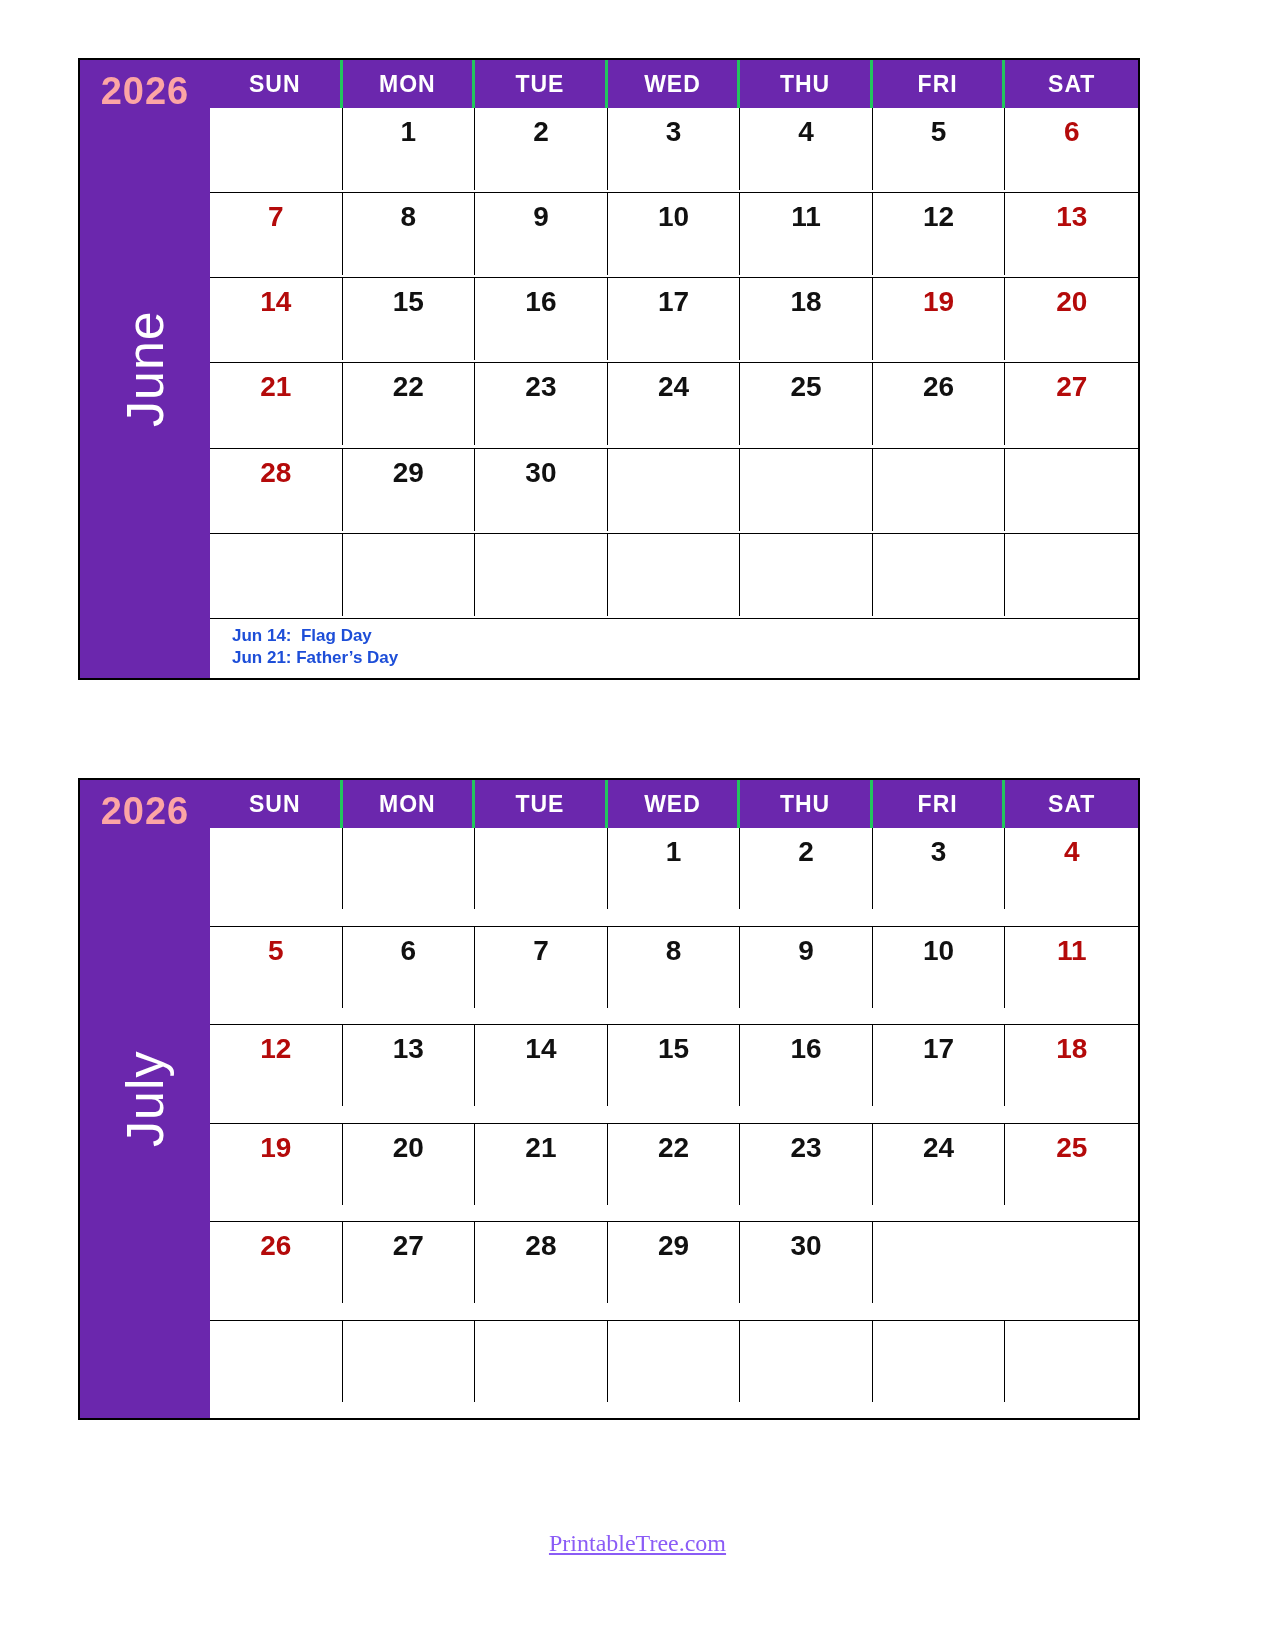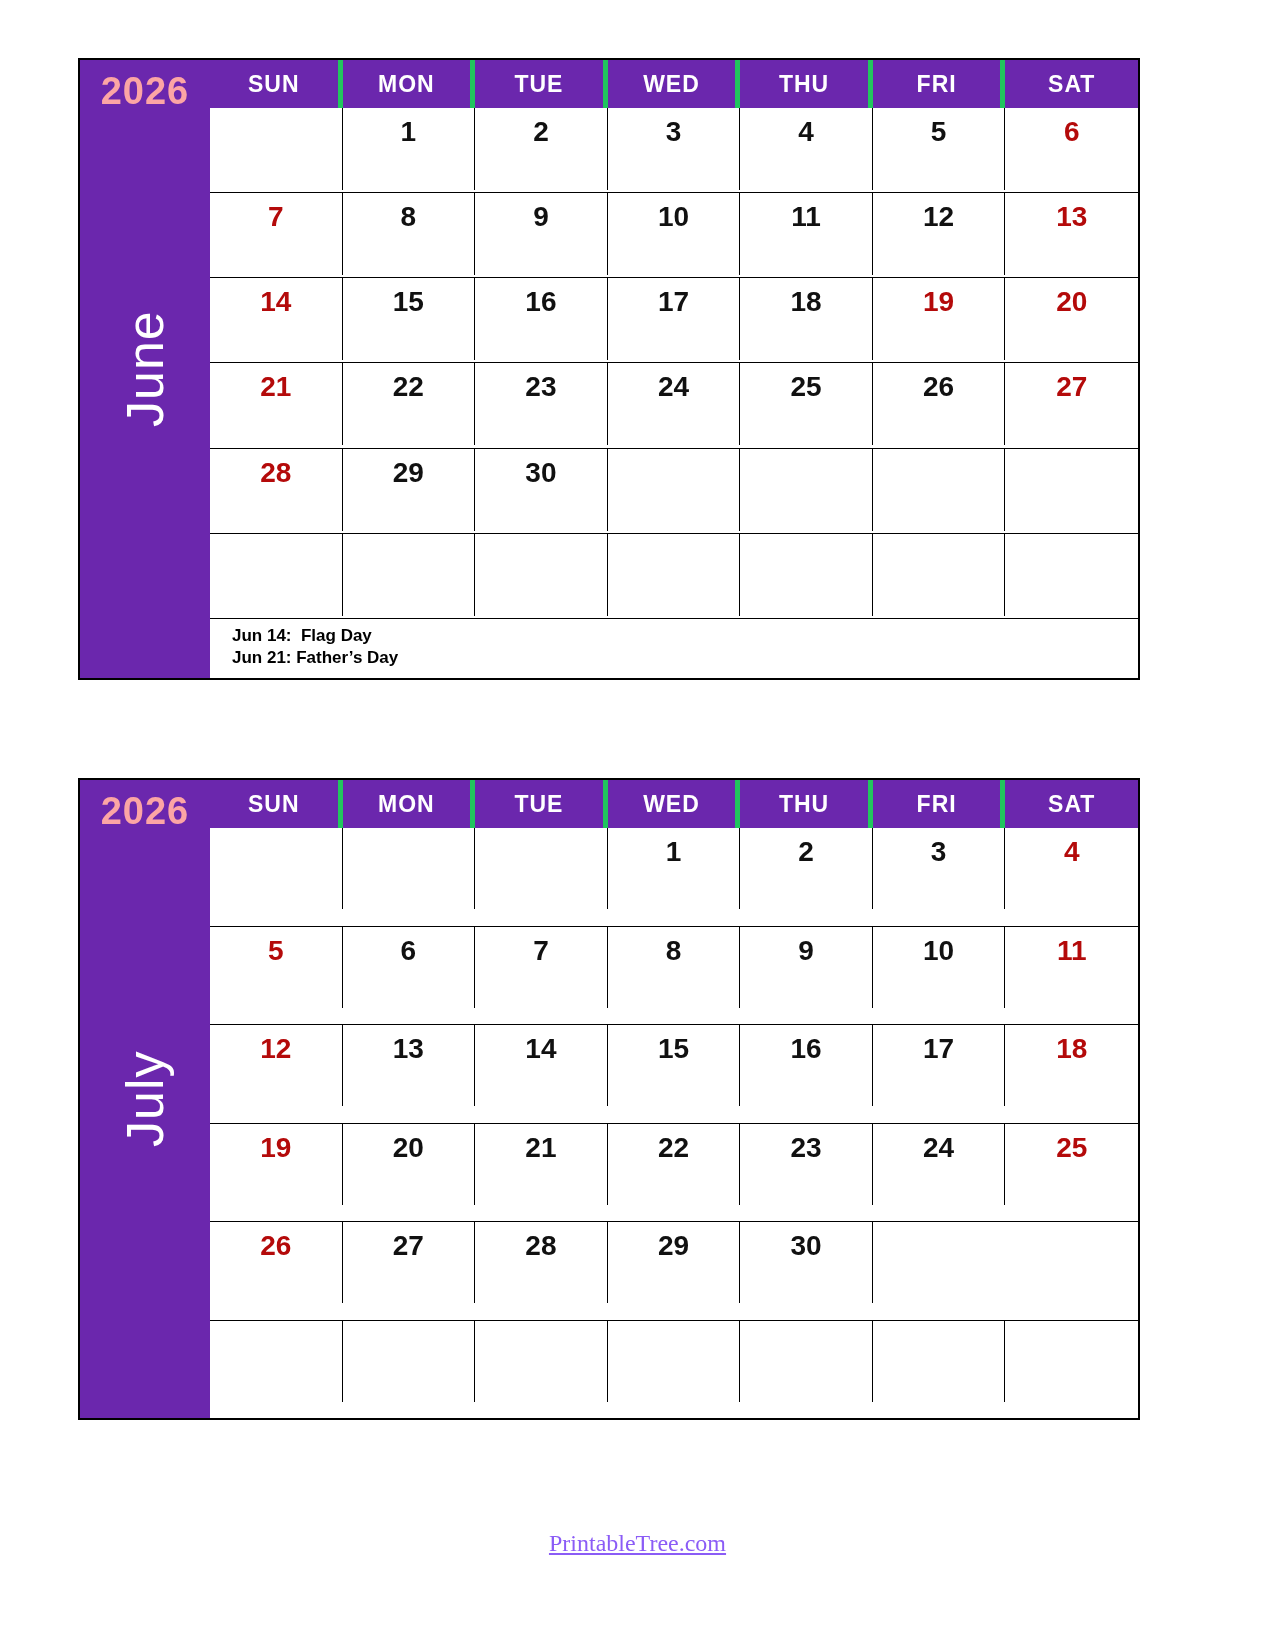--- a/index.html
+++ b/index.html
@@ -76,21 +76,21 @@
     height: 48px;
   }
   .dow {
     color: #ffffff;
     font-size: 23px;
     font-weight: bold;
     letter-spacing: 1px;
     display: flex;
     align-items: center;
     justify-content: center;
-    border-right: 5px solid #22c55e;
+    border-right: 3px solid #22c55e;
     box-sizing: border-box;
   }
   .dow:last-child { border-right: none; }
 
   .weeks {
     display: flex;
     flex-direction: column;
     flex: 1 1 auto;
   }
   .week {
@@ -110,21 +110,21 @@
     padding-top: 8px;
     text-align: center;
   }
   .day:last-child { border-right: none; }
   .day.weekend { color: #b40a0a; }
   .day.empty { color: transparent; }
 
   .holidays {
     border-top: 1px solid #000;
     padding: 6px 0 8px 22px;
-    color: #000000;
+    color: #1d4ed8;
     font-size: 17px;
     font-weight: bold;
     line-height: 1.33;
   }
   .holidays div { white-space: pre; }
 
   
   #cal-june { left: 78px; top: 58px; width: 1062px; height: 622px; }
   #cal-july { left: 78px; top: 778px; width: 1062px; height: 642px; }
 

